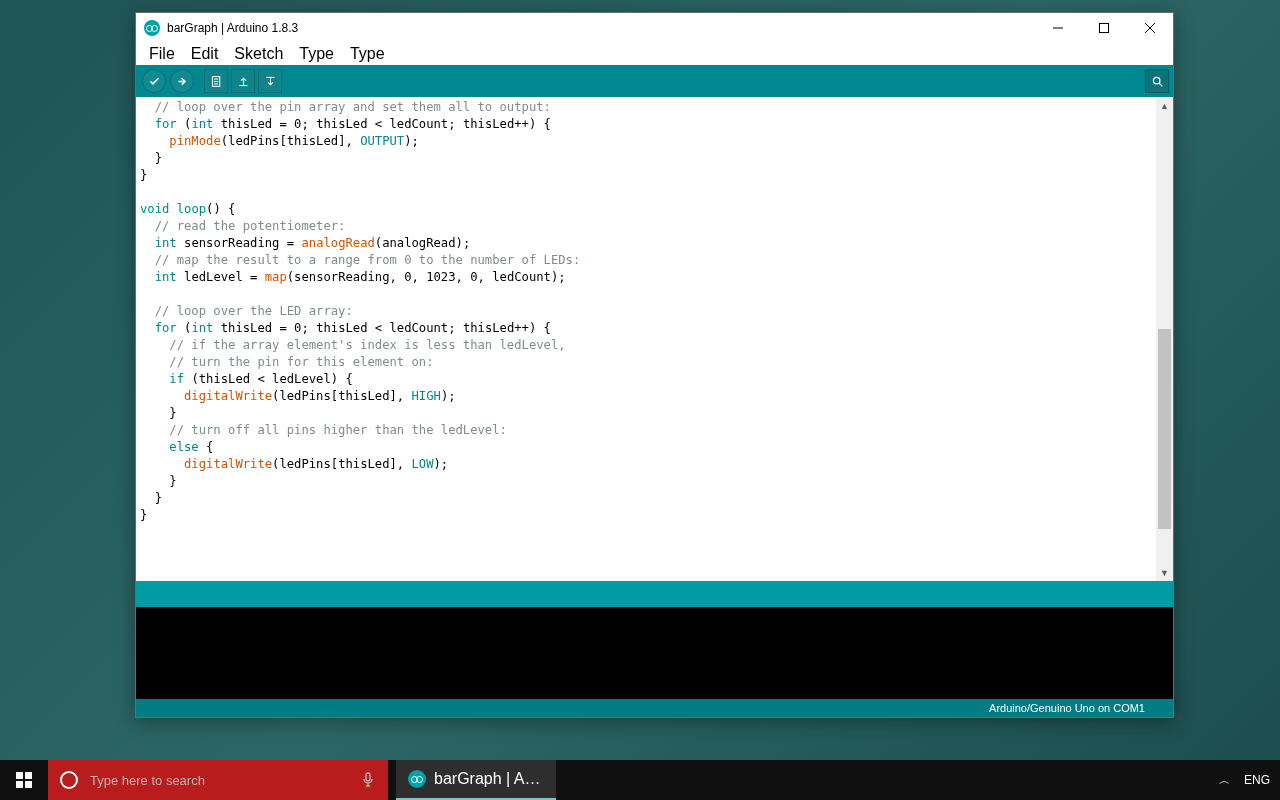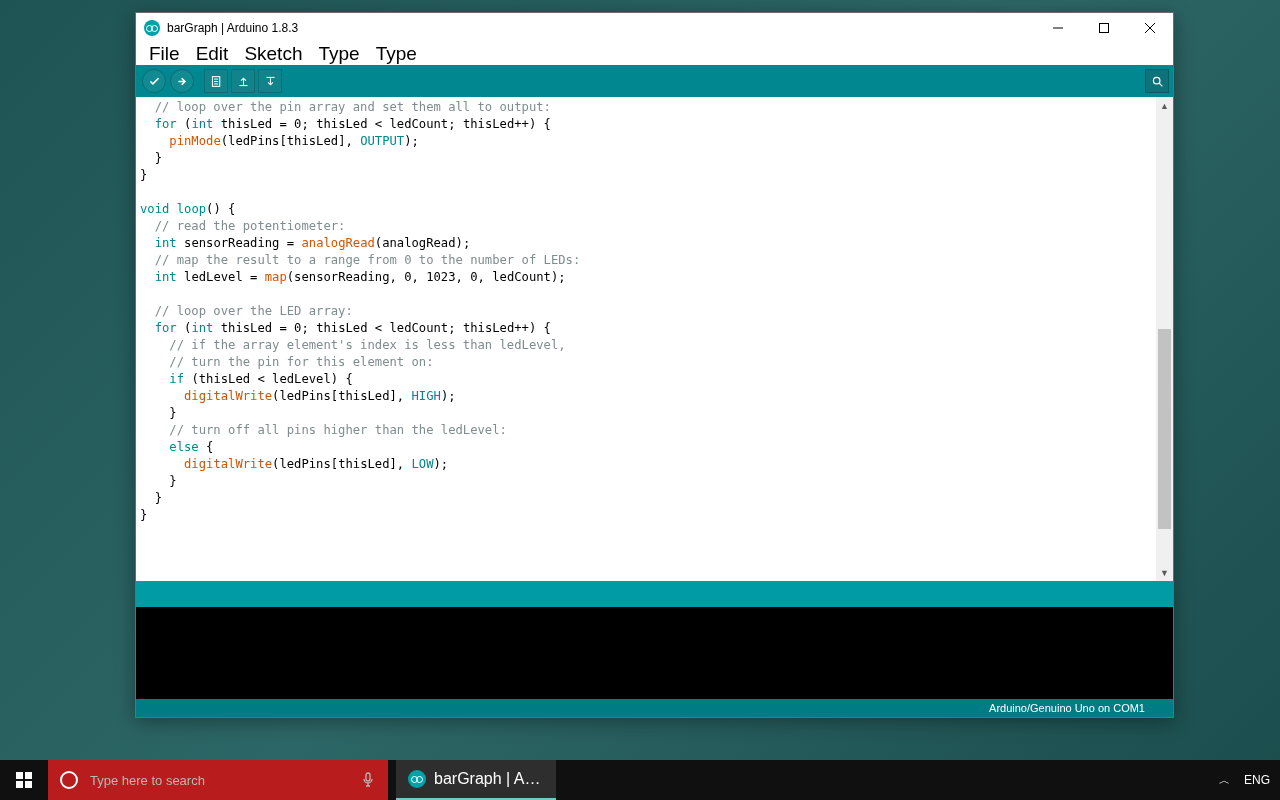--- a/index.html
+++ b/index.html
@@ -13,21 +13,21 @@
   .win { position: absolute; left: 135px; top: 12px; width: 1039px; height: 706px; background: #ffffff; border: 1px solid #6b6b6b; box-shadow: 0 4px 18px rgba(0,0,0,.35); display: flex; flex-direction: column; }
 
   .titlebar { height: 30px; display: flex; align-items: center; padding-left: 8px; background: #ffffff; font-size: 12px; }
   .titlebar .logo { width: 16px; height: 16px; border-radius: 50%; background: #00a2a9; margin-right: 7px; position: relative; }
   .titlebar .logo::before, .titlebar .logo::after { content:""; position:absolute; top:5px; width:5px; height:5px; border:1px solid #fff; border-radius:50%; }
   .titlebar .logo::before{left:2px;} .titlebar .logo::after{right:2px;}
   .titlebar .title { flex:1; color:#000; }
   .winbtn { width: 46px; height: 30px; display:flex; align-items:center; justify-content:center; font-size:12px; }
   .winbtn svg{width:10px;height:10px;stroke:#000;stroke-width:1;fill:none;}
 
-  .menubar { height: 22px; display:flex; align-items:center; padding: 0 6px; font-size: 19px; gap: 2px; }
+  .menubar { height: 22px; display:flex; align-items:center; padding: 0 6px; font-size: 16px; gap: 2px; }
   .menubar span { padding: 1px 7px; }
 
   .toolbar { height: 32px; background:#00878f; display:flex; align-items:center; padding:0 6px; position:relative; }
   .tb-btn { width:24px; height:24px; border-radius:50%; background:#128a92; border:1px solid #0d6d73; margin-right:4px; display:flex; align-items:center; justify-content:center; }
   .tb-btn svg{width:13px;height:13px;fill:#fff;}
   .tb-sq { width:24px; height:24px; background:#11848b; border:1px solid #0d6d73; margin-right:3px; display:flex; align-items:center; justify-content:center;}
   .tb-sq svg{width:13px;height:13px;fill:none;stroke:#fff;stroke-width:1.3;}
   .tb-serial{ position:absolute; right:4px; top:4px; width:24px;height:24px;background:#0d7279;border:1px solid #095c62;display:flex;align-items:center;justify-content:center;}
   .tb-serial svg{width:13px;height:13px;fill:none;stroke:#fff;stroke-width:1.5;}
 

